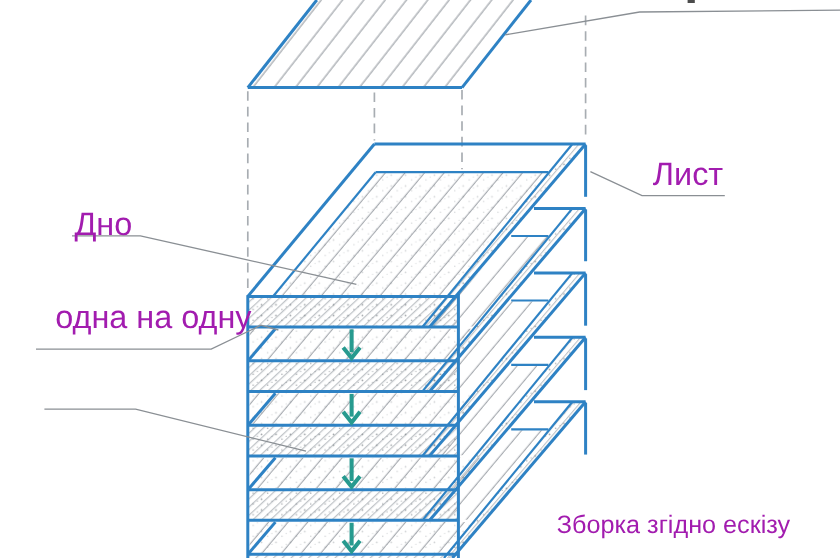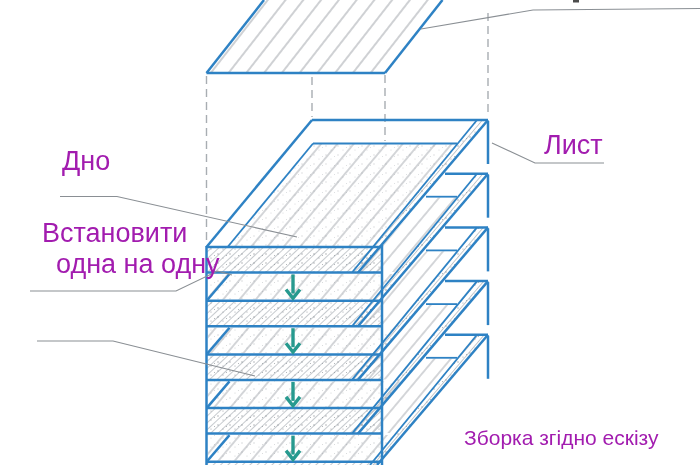--- a/index.html
+++ b/index.html
@@ -178,18 +178,17 @@
   <g>
     <path class="gr" d="M421,29 L533,10 L700,8.5"></path>
     <path class="gr" d="M60,196.5 L117,196.5 L297,237"></path>
     <path class="gr" d="M30,291 L176,291 L217.5,271 L232,275"></path>
     <path class="gr" d="M37,341 L113,341 L255,376"></path>
     <path class="gr" d="M492,143 L535,163 L604,163"></path>
     <rect x="573" y="0" width="6" height="2.5" fill="#4c4c4c"></rect>
   </g>
 </svg>
 
-<div class="lbl" style="left:62px;top:147px;font-size:27px;">Дно</div>
-<div class="lbl" style="left:42px;top:219px;font-size:27px;">Встановити</div>
-<div class="lbl" style="left:56px;top:250px;font-size:27px;">одна на одну</div>
+<div class="lbl" style="left:62px;top:173px;font-size:27px;">Дно</div>
+<div class="lbl" style="left:46px;top:250px;font-size:27px;">одна на одну</div>
 <div class="lbl" style="left:544px;top:131px;font-size:27px;">Лист</div>
 <div class="lbl" style="left:464px;top:427px;font-size:21px;">Зборка згідно ескізу</div>
 </div>
 
 </body></html>

